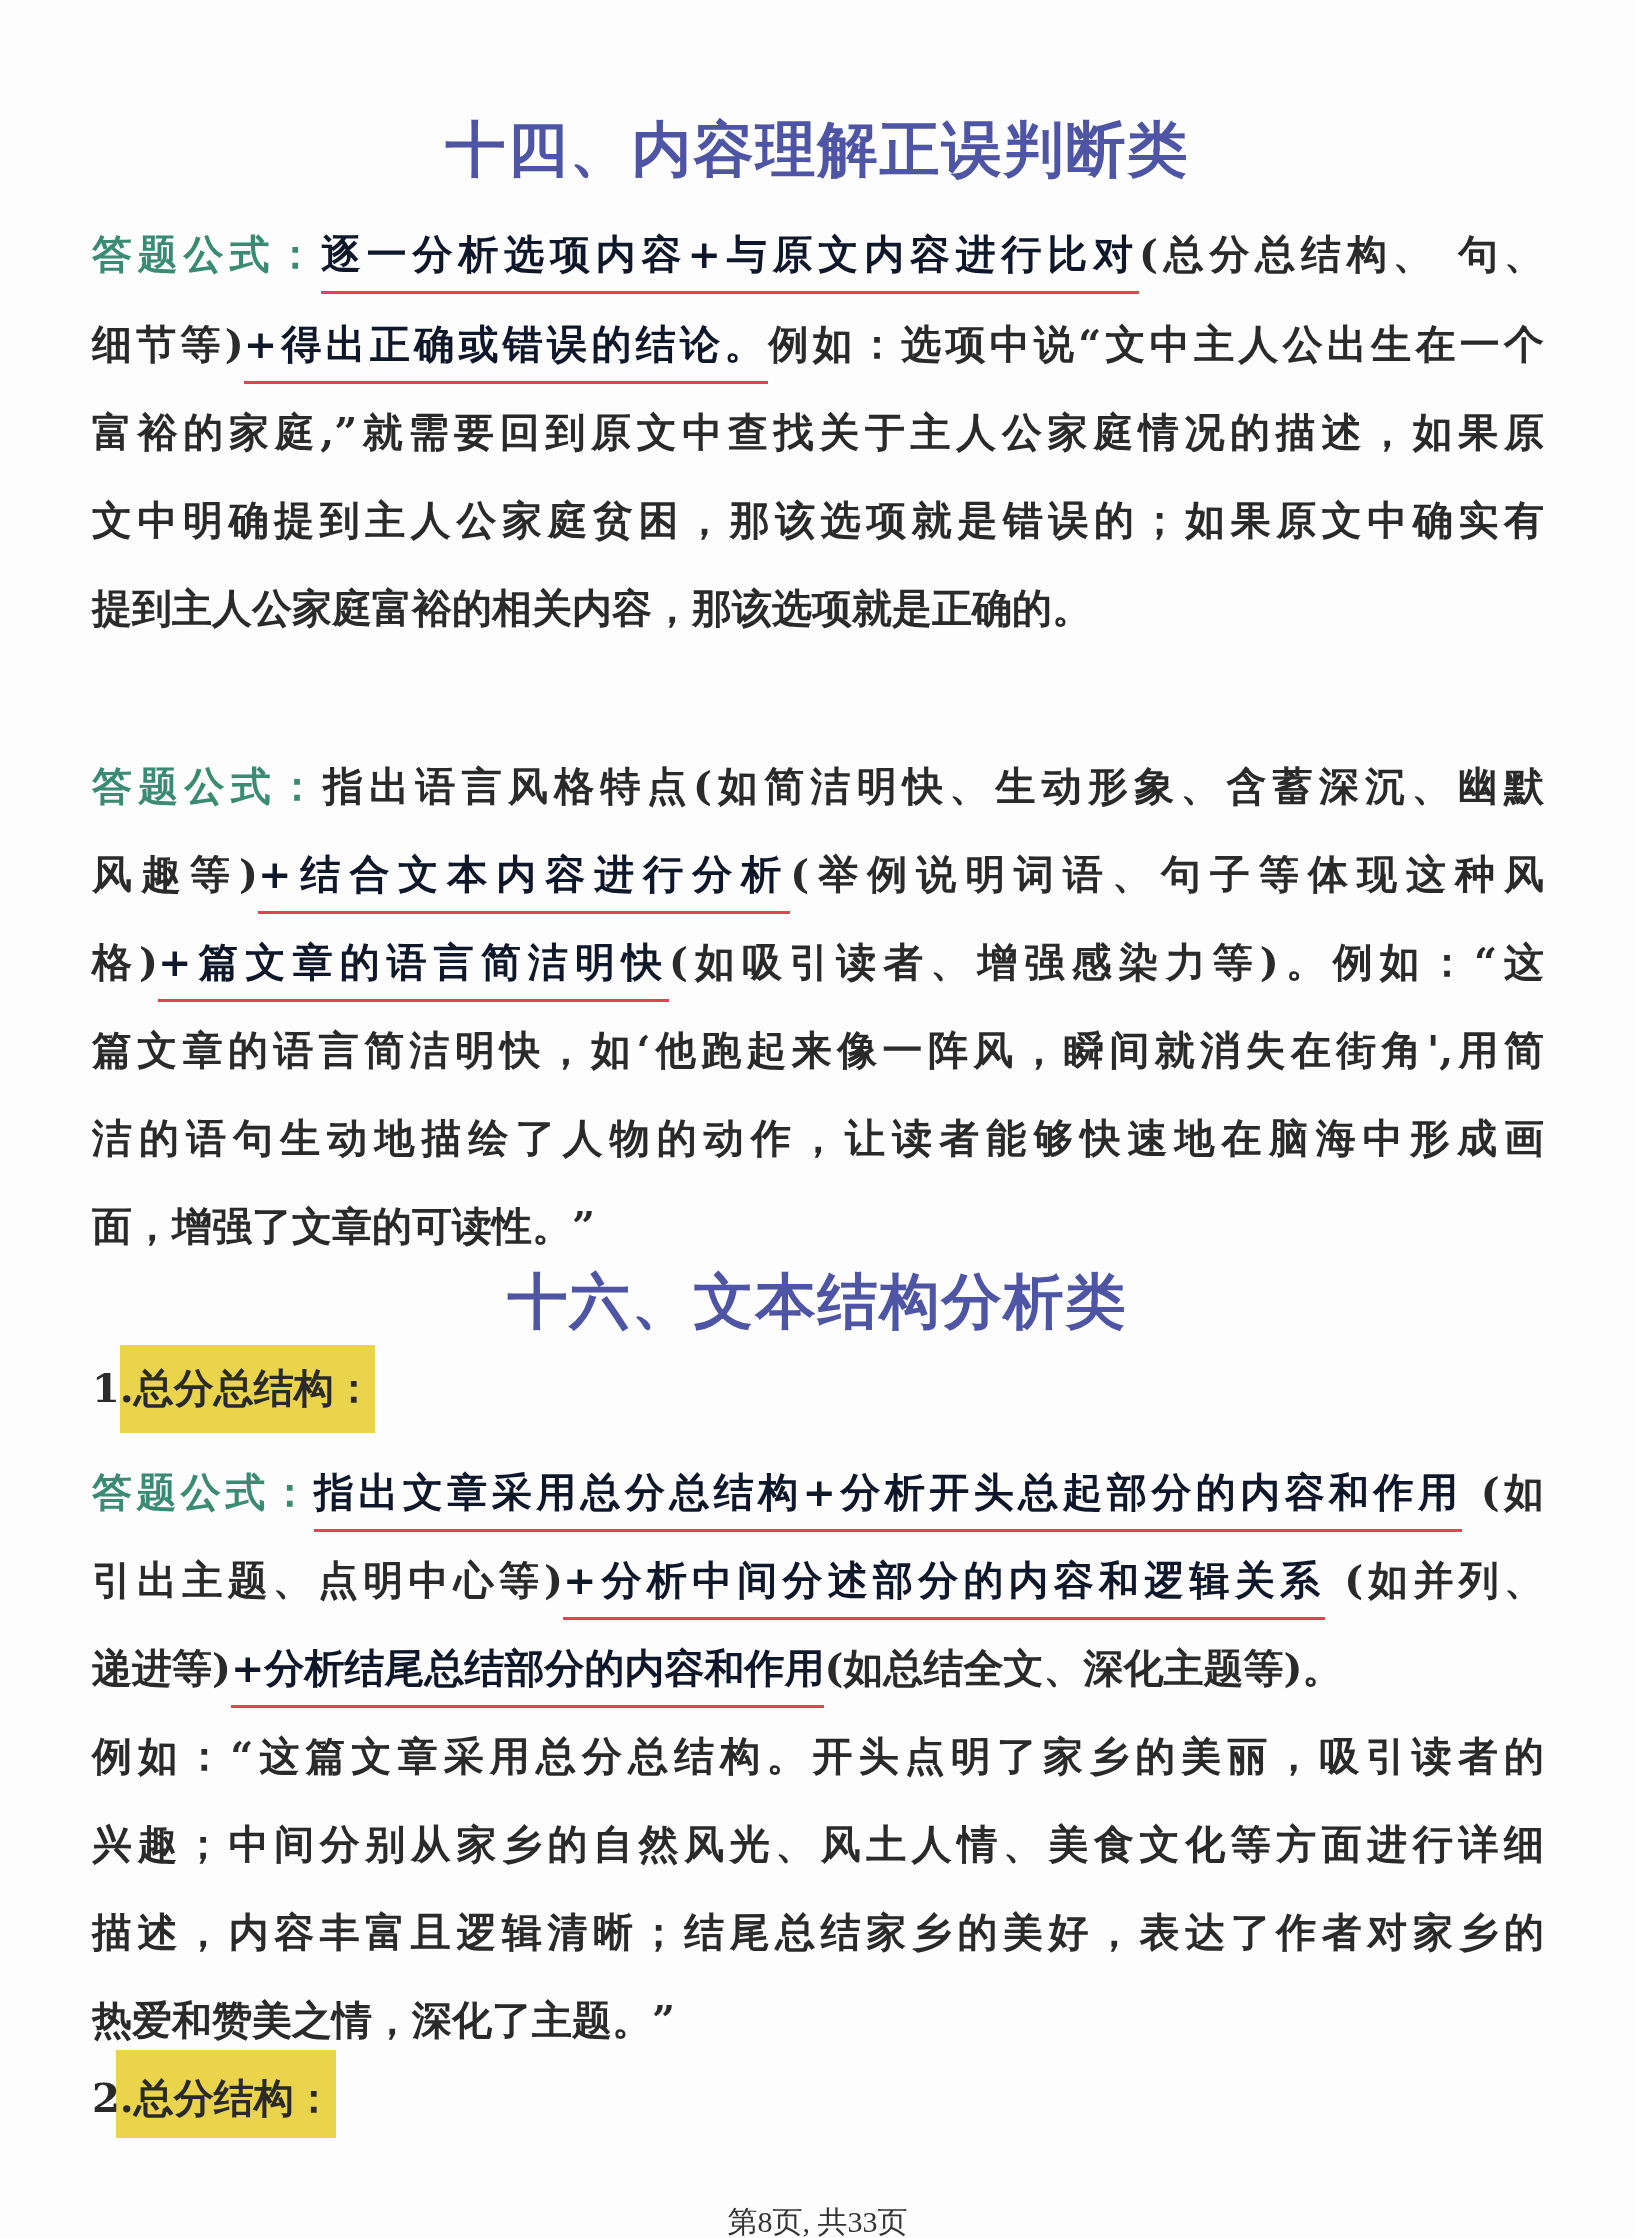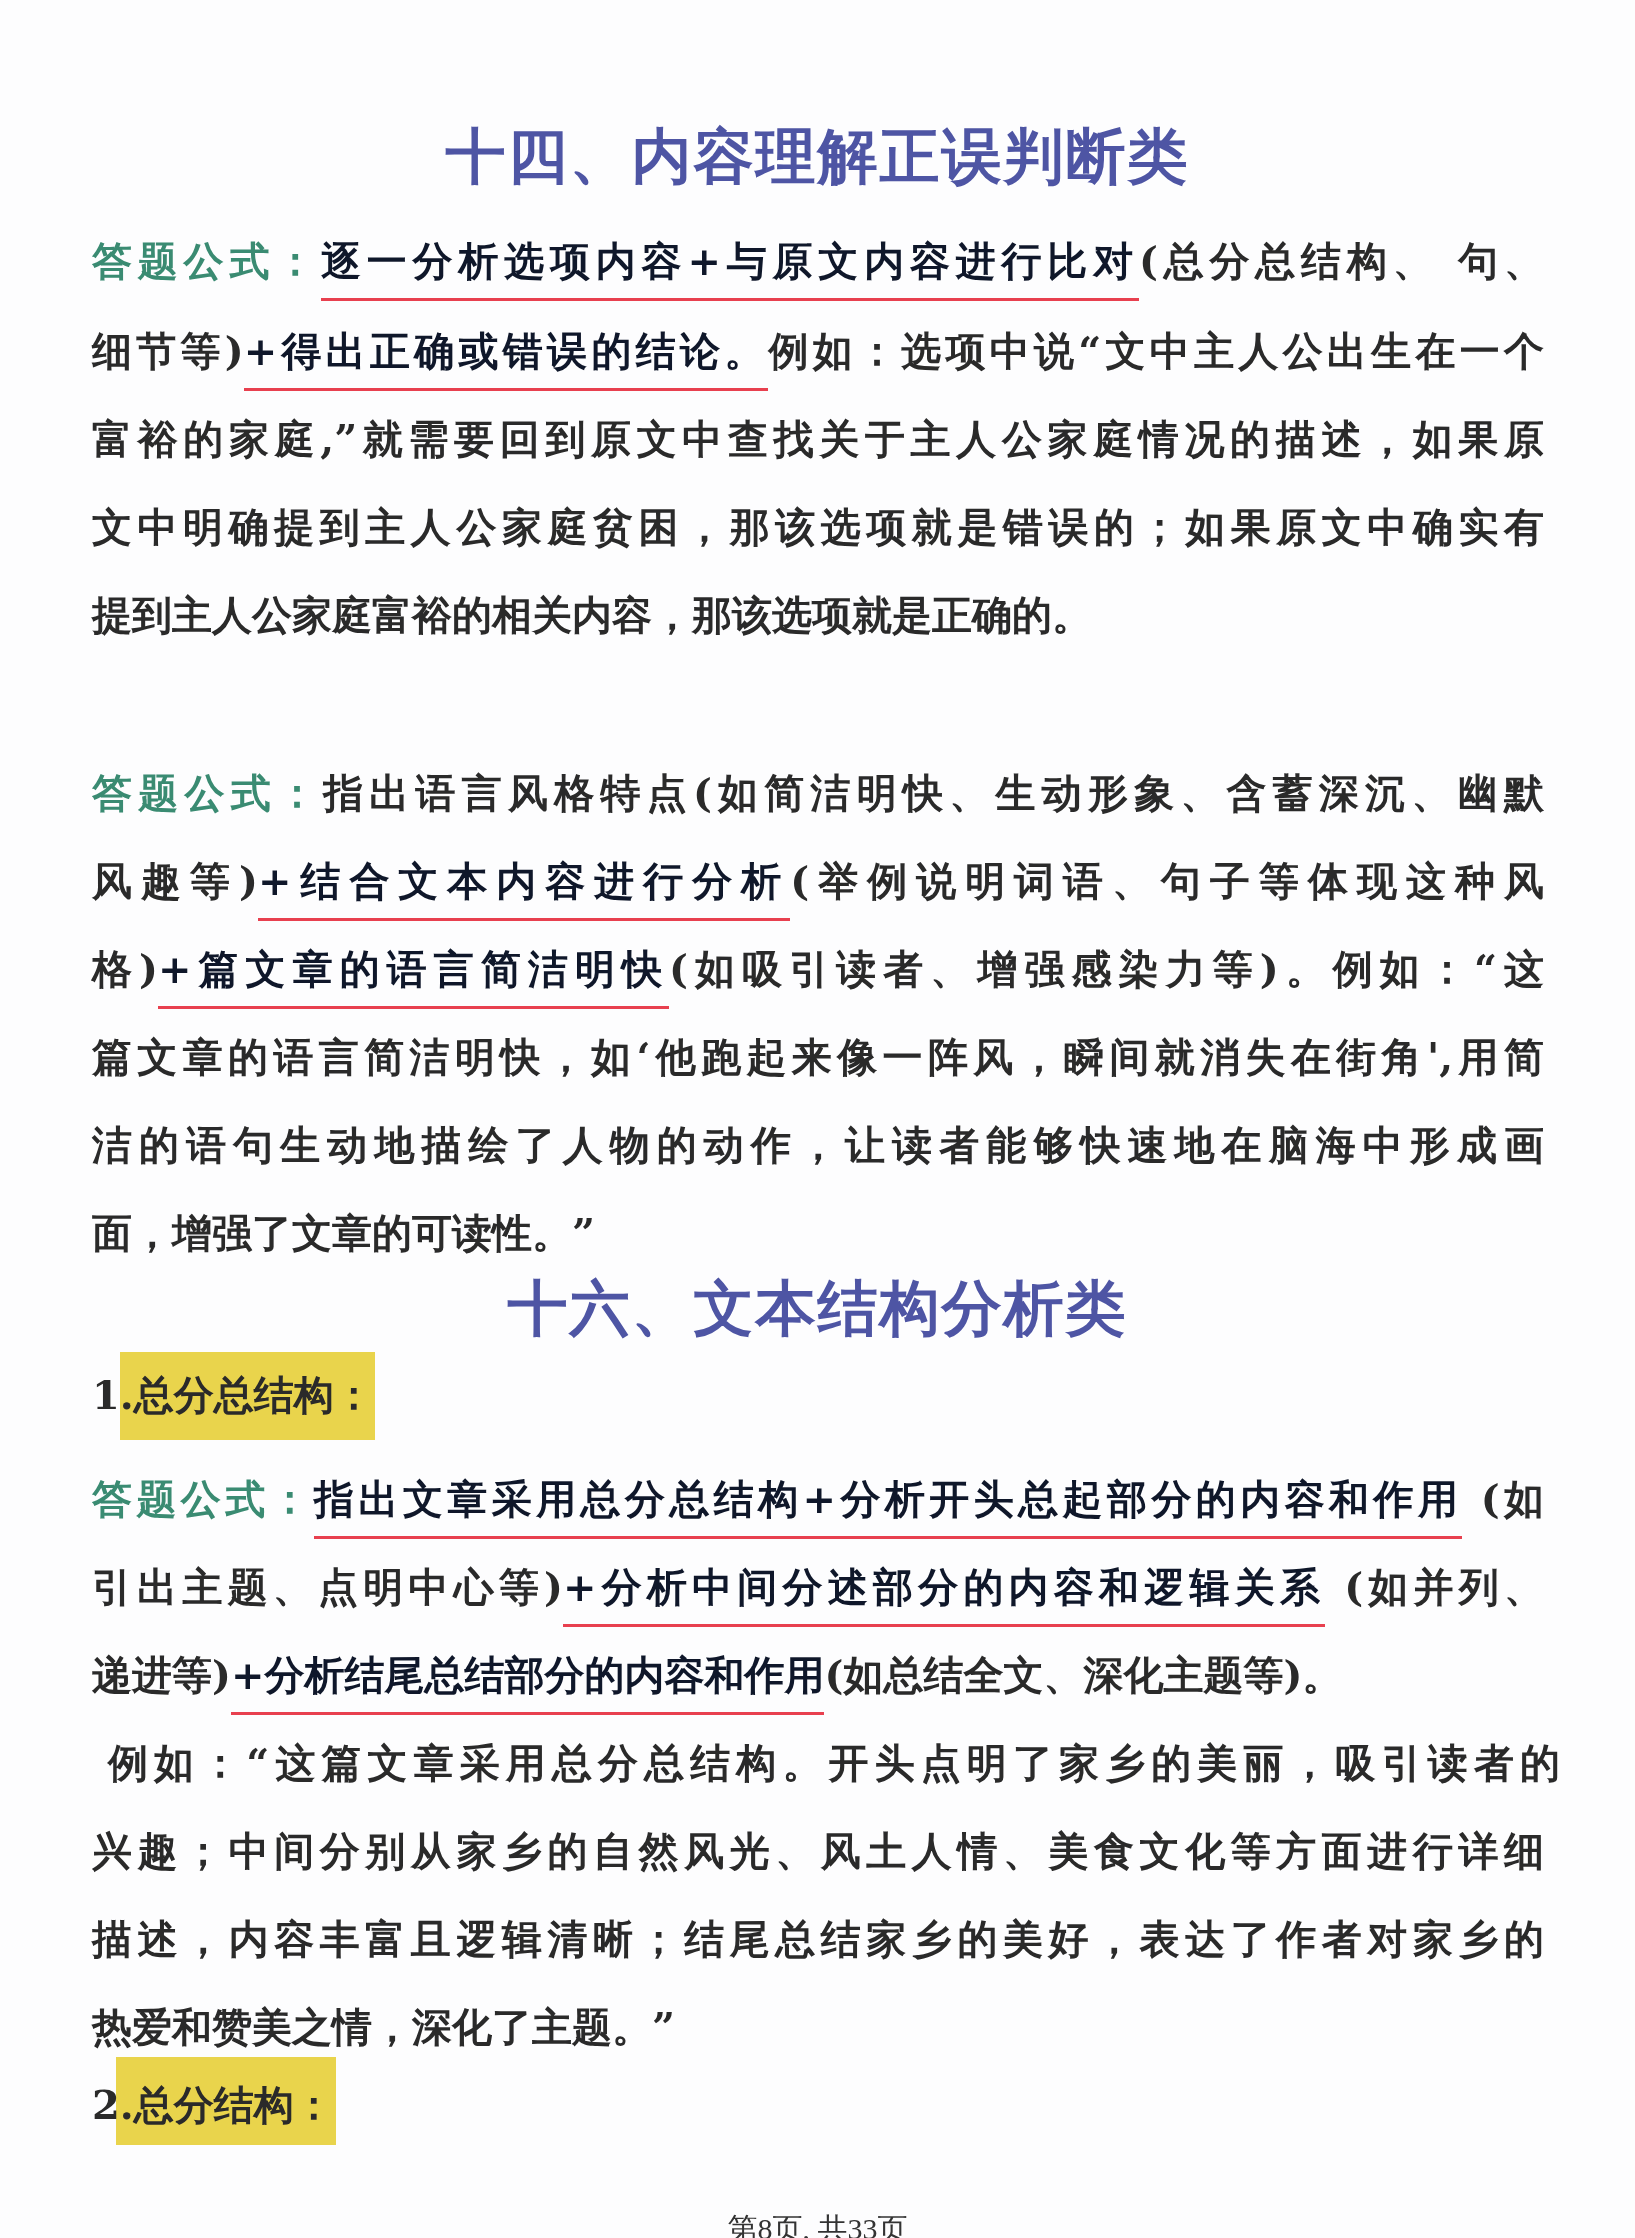--- a/index.html
+++ b/index.html
@@ -1,18 +1,18 @@
 <!DOCTYPE html>
 <html><head>
 <meta charset="utf-8">
 <style>
   html,body{margin:0;padding:0;}
   body{width:1635px;height:2238px;background:#fdfdfe;position:relative;overflow:hidden;
        font-family:"DejaVu Serif","Liberation Serif",serif;color:#2a2a2a;}
-  .page{position:absolute;left:0;top:7px;width:1635px;height:1621px;}
+  .page{position:absolute;left:0;top:0;width:1635px;height:1621px;}
   .title{position:absolute;left:0;width:1635px;text-align:center;font-size:60px;font-weight:bold;
          color:#4e55a4;letter-spacing:2px;}
   .line{position:absolute;left:92px;width:1452px;font-size:40px;font-weight:bold;white-space:nowrap;
         text-align:justify;text-align-last:justify;height:52px;line-height:52px;}
   .line.last{text-align-last:left;}
   .g{color:#3a8b72;}
   .r{color:#0f172a;border-bottom:3px solid #e8404f;padding-bottom:14px;}
   .sub{position:absolute;left:92px;font-size:40px;font-weight:bold;height:52px;line-height:52px;}
   .hl{position:absolute;background:#e9d44c;}
   .footer{position:absolute;left:0;width:1635px;top:2202px;text-align:center;font-size:30px;
@@ -40,21 +40,21 @@
       <div class="line last" style="top: 1200px;"><span>面，增强了文章的可读性。”</span></div>
     </div>
 
   <div class="title" style="top:1262px">十六、文本结构分析类</div>
   <div class="hl" style="left:120px;top:1345px;width:255px;height:88px;"></div>
   <div class="sub" style="top:1362px">1.总分总结构：</div>
   <div id="s2">
       <div class="line" style="top: 1466px;"><span class="g">答题公式：</span><span class="r">指出文章采用总分总结构+分析开头总起部分的内容和作用</span><span> (如</span></div>
       <div class="line" style="top: 1554px;"><span>引出主题、点明中心等)</span><span class="r">+分析中间分述部分的内容和逻辑关系</span><span> (如并列、</span></div>
       <div class="line last" style="top: 1642px;"><span>递进等)</span><span class="r">+分析结尾总结部分的内容和作用</span><span>(如总结全文、深化主题等)。</span></div>
-      <div class="line" style="top: 1730px; margin-left: 16px;"><span>例如：“这篇文章采用总分总结构。开头点明了家乡的美丽，吸引读者的</span></div>
+      <div class="line" style="top: 1730px;"><span>例如：“这篇文章采用总分总结构。开头点明了家乡的美丽，吸引读者的</span></div>
       <div class="line" style="top: 1818px;"><span>兴趣；中间分别从家乡的自然风光、风土人情、美食文化等方面进行详细</span></div>
       <div class="line" style="top: 1906px;"><span>描述，内容丰富且逻辑清晰；结尾总结家乡的美好，表达了作者对家乡的</span></div>
       <div class="line last" style="top: 1994px;"><span>热爱和赞美之情，深化了主题。”</span></div>
     </div>
   <div class="hl" style="left:116px;top:2050px;width:220px;height:88px;"></div>
   <div class="sub" style="top:2072px">2.总分结构：</div>
 
   <div class="footer">第8页, 共33页</div>
 </div>
 

